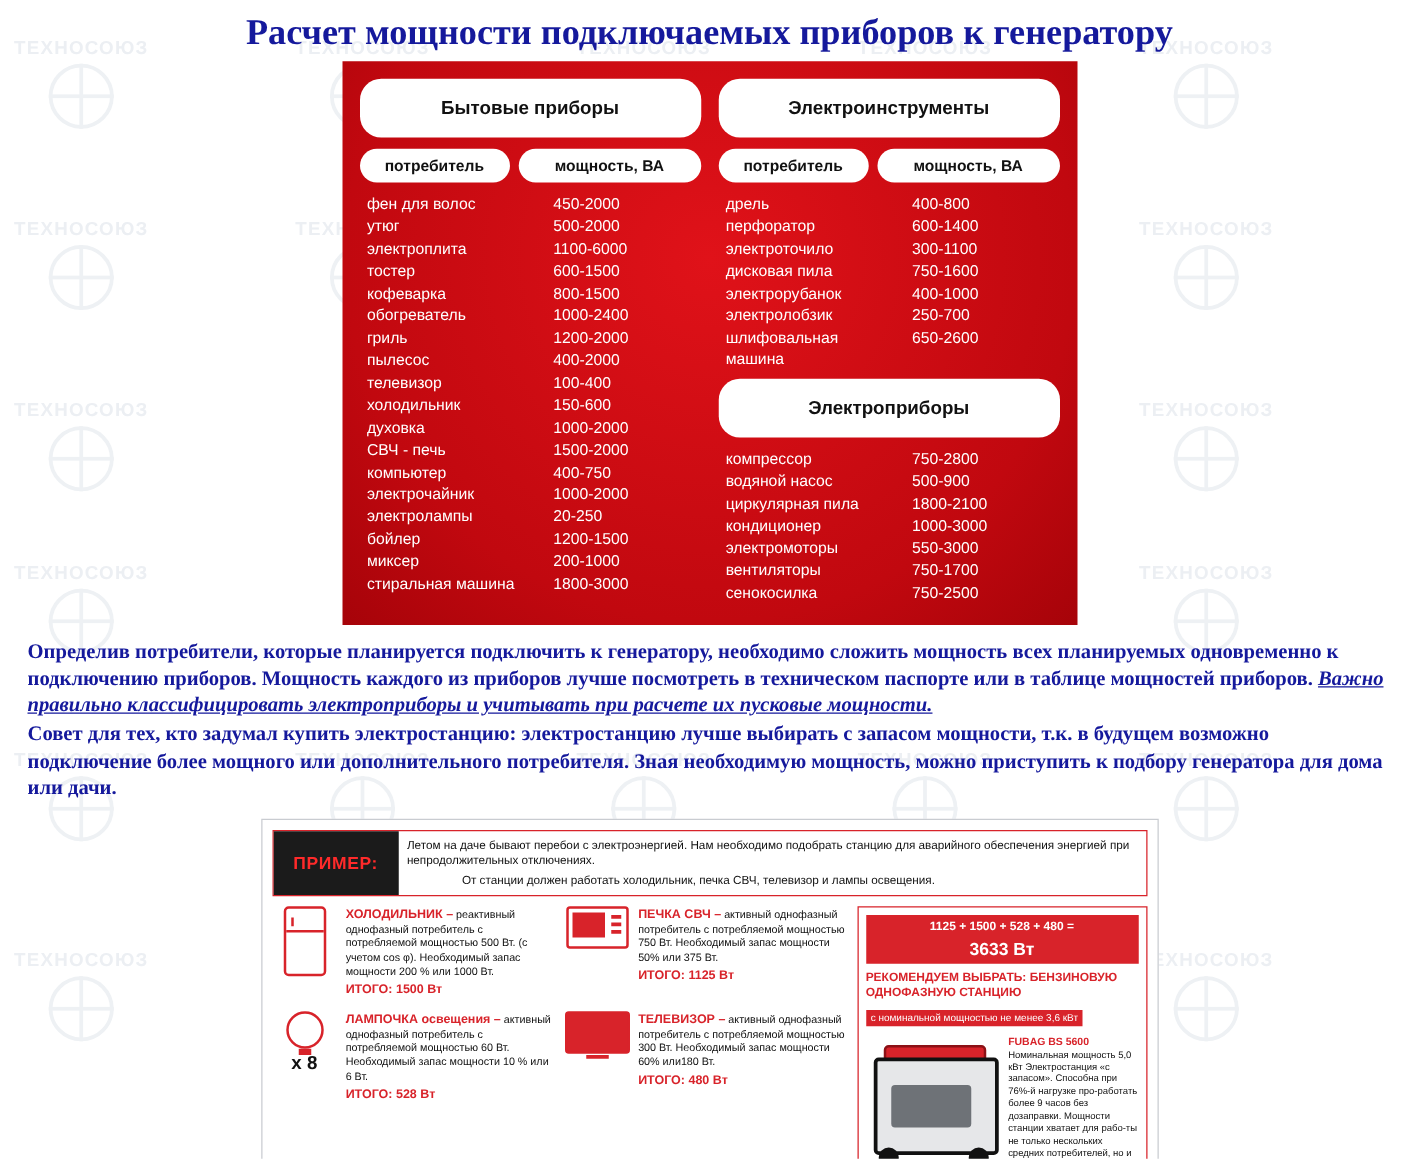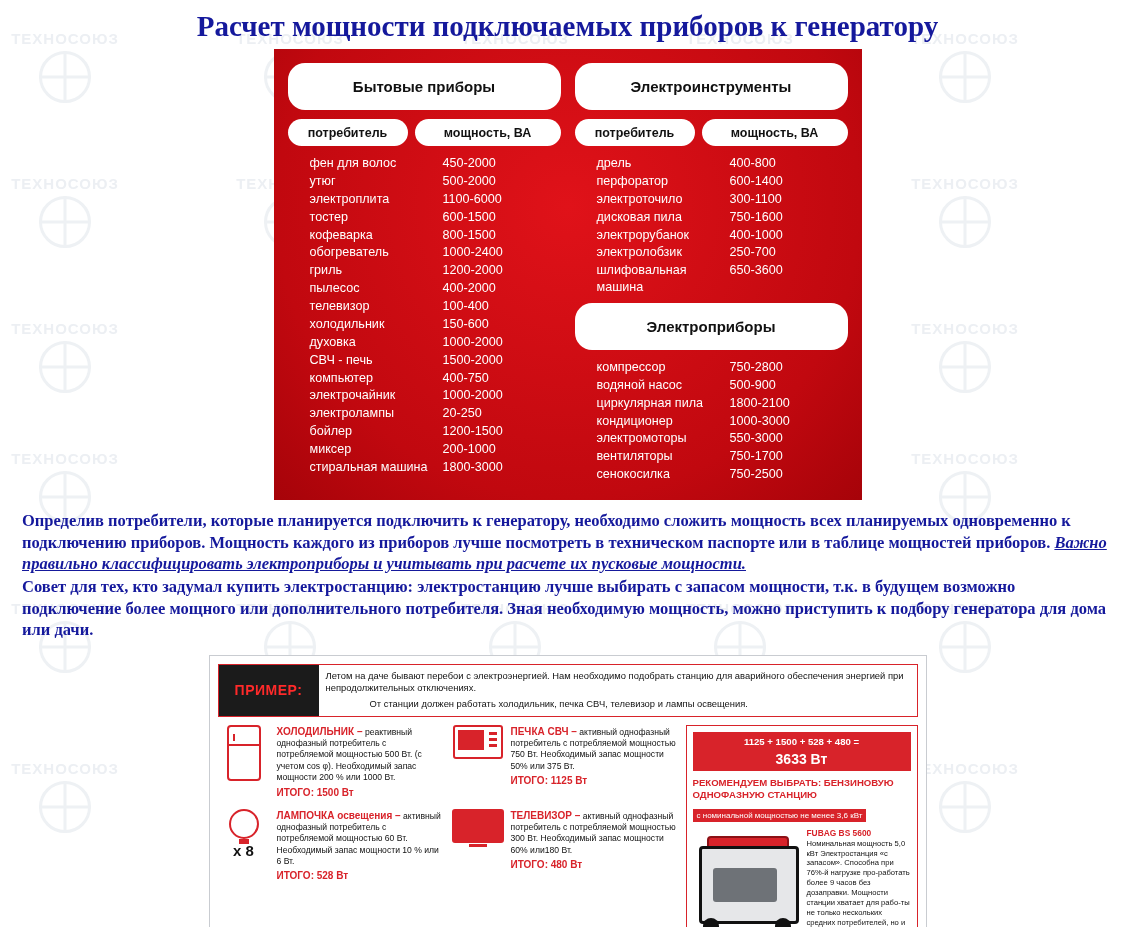--- a/index.html
+++ b/index.html
@@ -46,21 +46,21 @@
   }
   .hdrrow{display:flex;gap:7px;margin-bottom:9px;}
   .hdr{
     background:#ffffff;border-radius:14px;height:27px;display:flex;align-items:center;
     justify-content:center;font-family:"Liberation Sans",sans-serif;font-weight:bold;
     font-size:12.5px;color:#111;
   }
   .hdr.name{flex:0 0 120px;}
   .hdr.val{flex:1;}
   .rows{font-family:"Liberation Sans",sans-serif;font-size:12.6px;color:#ffffff;}
-  .row{display:flex;gap:7px;line-height:1.42;margin-left:16px;}
+  .row{display:flex;gap:23px;line-height:1.42;}
   .row .nm{flex:0 0 120px;padding-left:6px;}
   .row .vl{flex:1;padding-left:6px;}
   .row .nm.two{line-height:1.3;}
   .spacer8{height:8px;}
 
   
   .para{
     color:#15199c;font-size:16.5px;font-weight:bold;line-height:1.30;
     margin:10px 20px 0 22px;text-align:left;font-family:"Liberation Serif",serif;
   }
@@ -275,21 +275,21 @@
           <div class="row">
               <div class="nm">электрорубанок</div>
               <div class="vl">400-1000</div>
             </div>
           <div class="row">
               <div class="nm">электролобзик</div>
               <div class="vl">250-700</div>
             </div>
           <div class="row">
               <div class="nm two">шлифовальная машина</div>
-              <div class="vl">650-3600</div>
+              <div class="vl">650-2600</div>
             </div>
         </div>
 
         <div class="spacer8"></div>
         <div class="pill">Электроприборы</div>
 
         <div class="rows">
           <div class="row">
               <div class="nm">компрессор</div>
               <div class="vl">750-2800</div>

